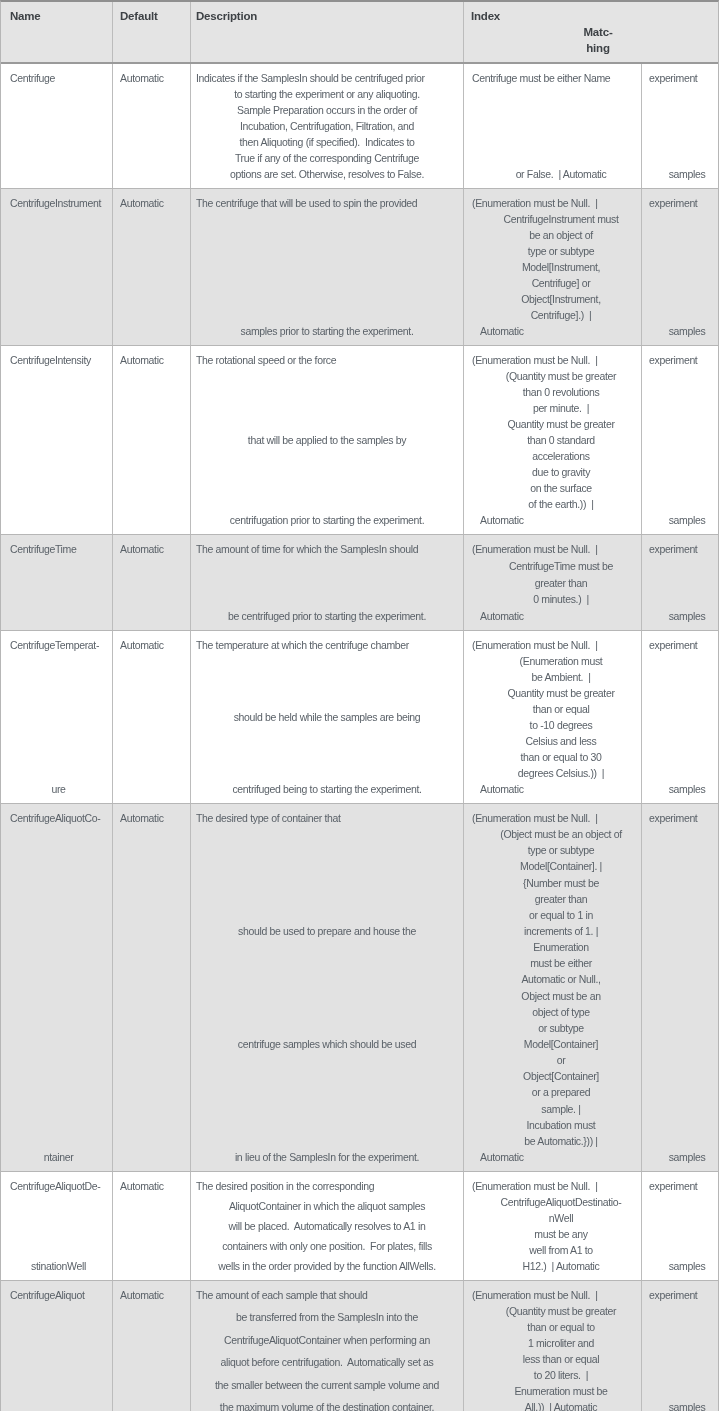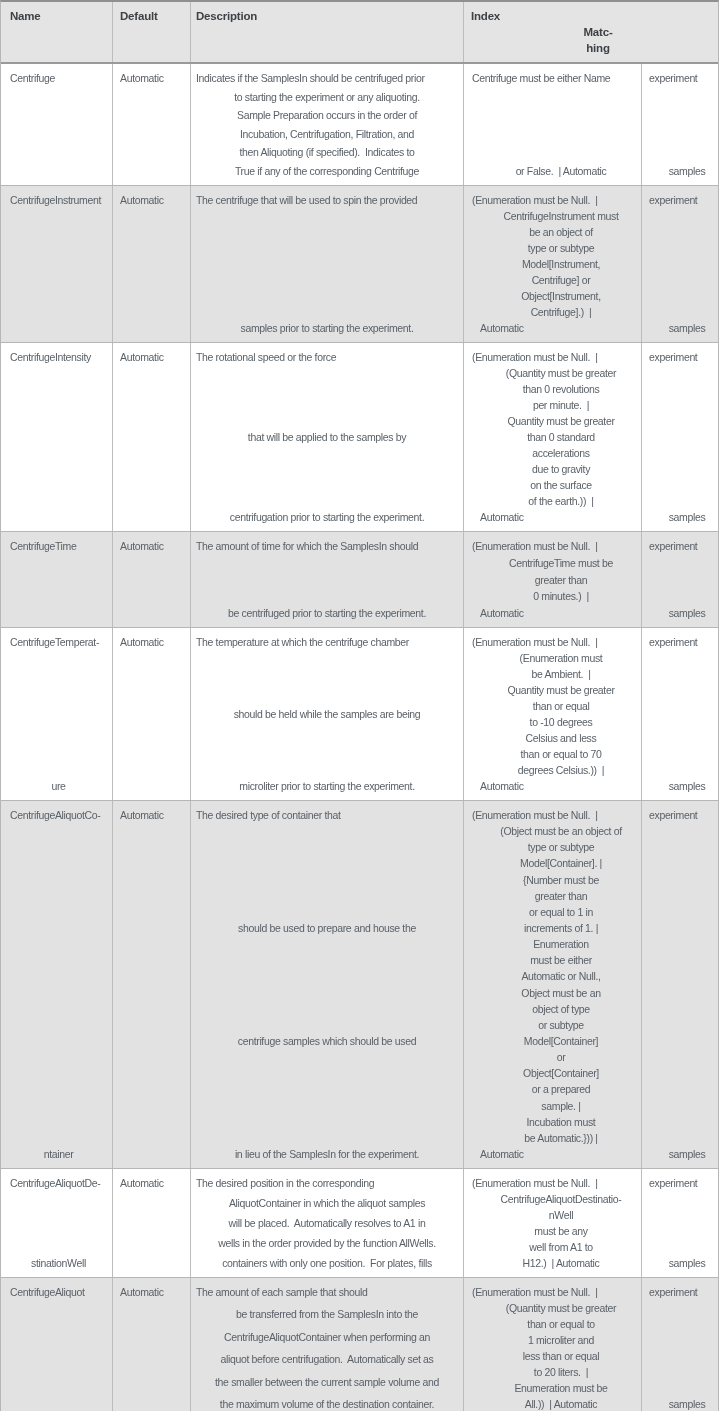--- a/index.html
+++ b/index.html
@@ -100,20 +100,21 @@
         <div class="cell c1">
           <div class="ln">Automatic</div>
         </div>
         <div class="cell c2">
           <div class="ln">Indicates if the SamplesIn should be centrifuged prior</div>
           <div class="ln">to starting the experiment or any aliquoting.</div>
           <div class="ln">Sample Preparation occurs in the order of</div>
           <div class="ln">Incubation, Centrifugation, Filtration, and</div>
           <div class="ln">then Aliquoting (if specified).  Indicates to</div>
           <div class="ln">True if any of the corresponding Centrifuge</div>
+          <div class="ln">options are set. Otherwise, resolves to False.</div>
         </div>
         <div class="cell c3">
           <div class="ln">Centrifuge must be either Name</div>
           <div class="ln">or False.  | Automatic</div>
         </div>
         <div class="cell c4">
           <div class="ln">experiment</div>
           <div class="ln">samples</div>
         </div>
       </div>
@@ -201,31 +202,31 @@
         <div class="cell c0">
           <div class="ln">CentrifugeTemperat-</div>
           <div class="ln">ure</div>
         </div>
         <div class="cell c1">
           <div class="ln">Automatic</div>
         </div>
         <div class="cell c2">
           <div class="ln">The temperature at which the centrifuge chamber</div>
           <div class="ln">should be held while the samples are being</div>
-          <div class="ln">microliter prior to starting the experiment.</div>
+          <div class="ln">centrifuged being to starting the experiment.</div>
         </div>
         <div class="cell c3">
           <div class="ln">(Enumeration must be Null.  |</div>
           <div class="ln">(Enumeration must</div>
           <div class="ln">be Ambient.  |</div>
           <div class="ln">Quantity must be greater</div>
           <div class="ln">than or equal</div>
           <div class="ln">to -10 degrees</div>
           <div class="ln">Celsius and less</div>
-          <div class="ln">than or equal to 70</div>
+          <div class="ln">than or equal to 30</div>
           <div class="ln">degrees Celsius.))  |</div>
           <div class="tail">Automatic</div>
         </div>
         <div class="cell c4">
           <div class="ln">experiment</div>
           <div class="ln">samples</div>
         </div>
       </div>
       <div class="t-row">
         <div class="cell c0">
@@ -275,22 +276,22 @@
           <div class="ln">CentrifugeAliquotDe-</div>
           <div class="ln">stinationWell</div>
         </div>
         <div class="cell c1">
           <div class="ln">Automatic</div>
         </div>
         <div class="cell c2">
           <div class="ln">The desired position in the corresponding</div>
           <div class="ln">AliquotContainer in which the aliquot samples</div>
           <div class="ln">will be placed.  Automatically resolves to A1 in</div>
+          <div class="ln">containers with only one position.  For plates, fills</div>
           <div class="ln">wells in the order provided by the function AllWells.</div>
-          <div class="ln">containers with only one position.  For plates, fills</div>
         </div>
         <div class="cell c3">
           <div class="ln">(Enumeration must be Null.  |</div>
           <div class="ln">CentrifugeAliquotDestinatio-</div>
           <div class="ln">nWell</div>
           <div class="ln">must be any</div>
           <div class="ln">well from A1 to</div>
           <div class="ln">H12.)  | Automatic</div>
         </div>
         <div class="cell c4">

